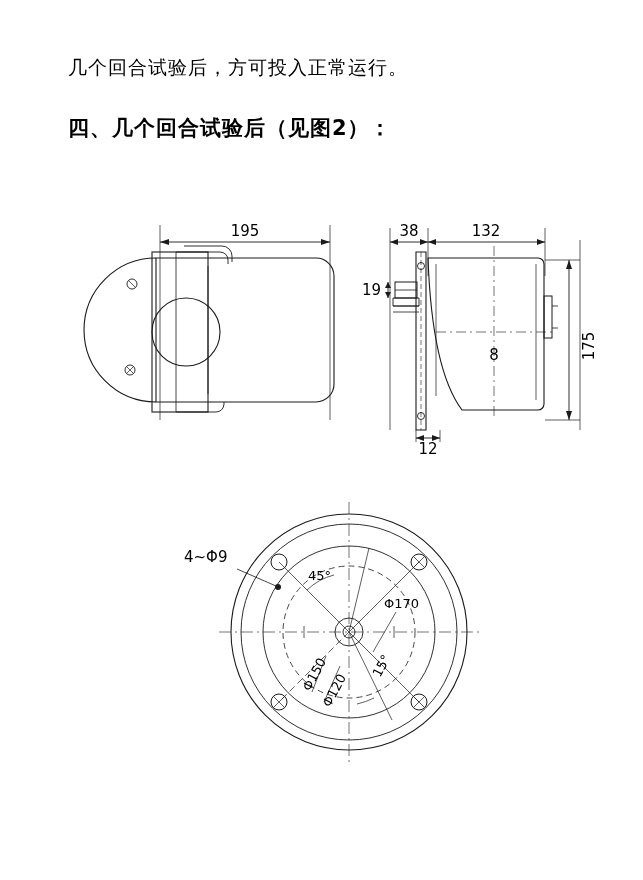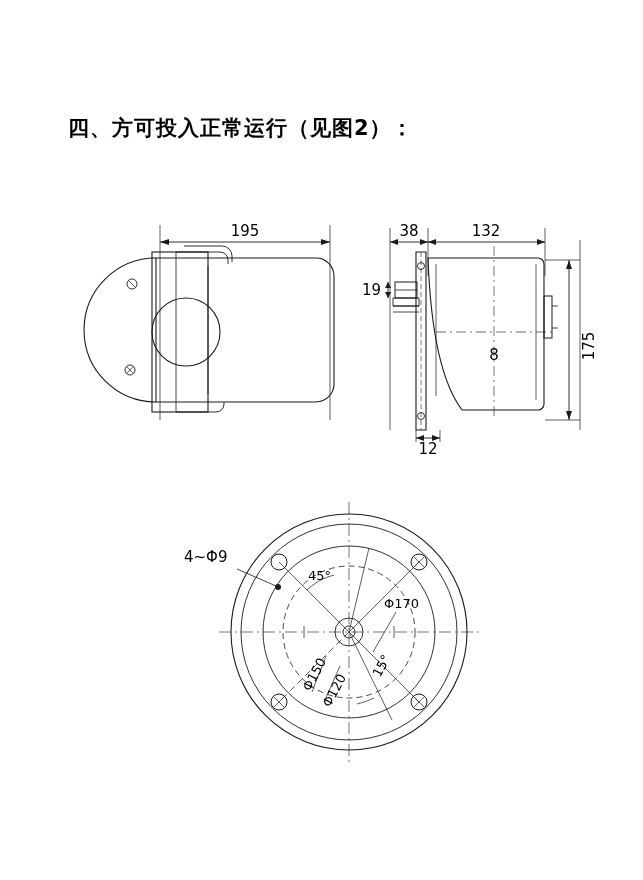--- a/index.html
+++ b/index.html
@@ -59,22 +59,23 @@
     font-family: "DejaVu Sans", "Liberation Sans", sans-serif;
     font-size: 15px;
     fill: #000;
   }
 </style>
 </head>
 <body>
 
 <div class="page">
 
-
-  <div class="section-heading">四、方可投入正常运行（见图2）：</div>
+  <div class="para-line">几个回合试验后，方可投入正常运行。</div>
+
+  <div class="section-heading">四、几个回合试验后（见图2）：</div>
 
   <div class="drawing">
     <svg width="643" height="600" viewBox="0 0 643 600">
 
       <g stroke="#1a1a1a" fill="none" stroke-width="1">
 
         <line x1="136" y1="62" x2="306" y2="62" stroke-width="0.9"></line>
         <line x1="136" y1="45" x2="136" y2="240" stroke-width="0.7"></line>
         <line x1="306" y1="45" x2="306" y2="240" stroke-width="0.7"></line>
         <path d="M136 62 l9 -3 v6 z" fill="#1a1a1a" stroke="none"></path>

